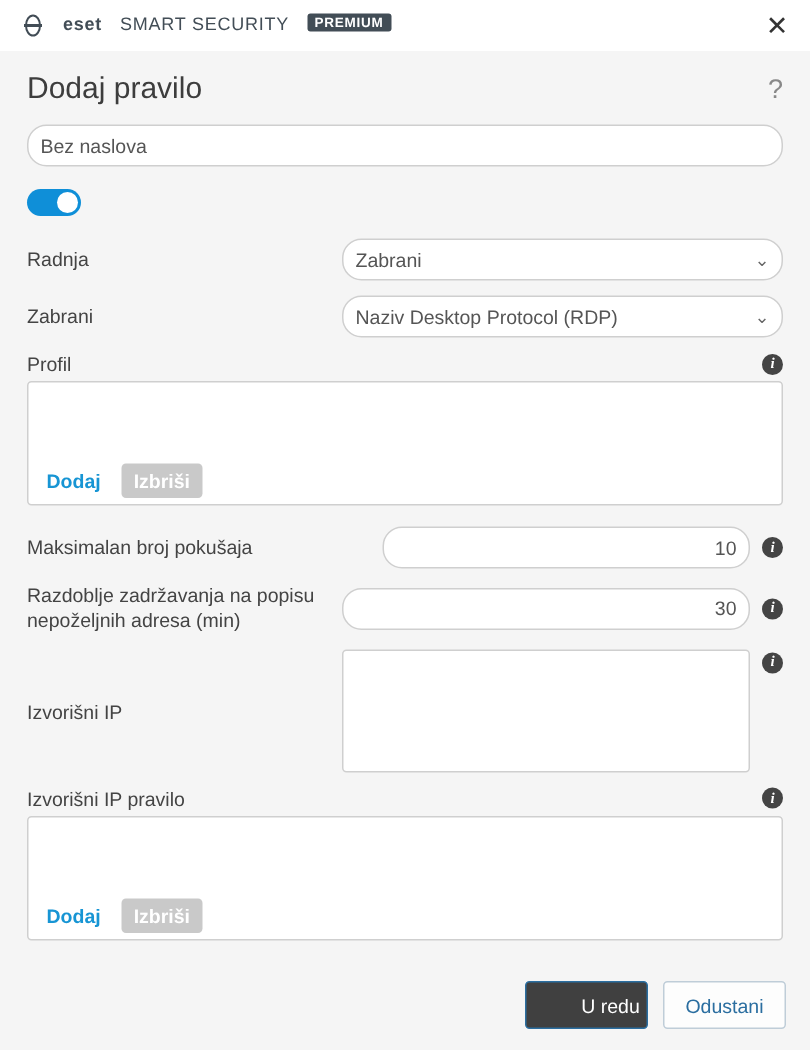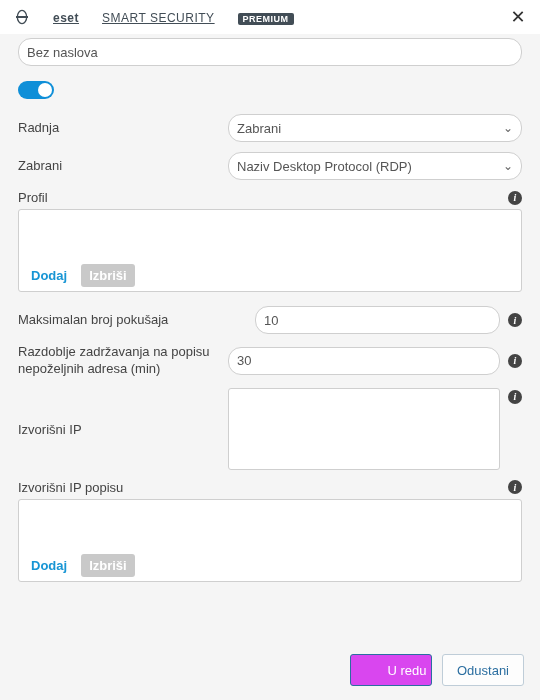--- a/index.html
+++ b/index.html
@@ -23,26 +23,25 @@
   .titlebar {
     height: 34px;
     background: #fff;
     display: flex;
     align-items: center;
     padding: 0 12px 0 14px;
     justify-content: space-between;
   }
   .brand {
     display: flex;
-    align-items: flex-end;
-    gap: 23px;
+    align-items: flex-start;
+    gap: 12px;
     color: #424D56;
     font-size: 12px;
     letter-spacing: 0.5px;
-    text-decoration: underline;
   }
   .brand .eset { font-weight: 700; color: #424D56; }
   .brand .smart { font-weight: 400; }
   .brand .premium {
     background: #424D56;
     color: #fff;
     font-size: 9px;
     padding: 1px 5px;
     border-radius: 2px;
     font-weight: 600;
@@ -101,20 +100,21 @@
     height: 28px;
     border: 1px solid #cfcfcf;
     border-radius: 13px;
     background: #fff;
     padding: 0 8px;
     font-size: 13px;
     color: #555;
     font-family: inherit;
   }
   .num-input {
+    text-align: right;
     padding-right: 10px;
   }
   .select {
     display: flex;
     align-items: center;
     justify-content: space-between;
     cursor: pointer;
   }
   .select .chev {
     color: #666;
@@ -217,21 +217,21 @@
   .btn {
     min-width: 82px;
     height: 32px;
     border-radius: 3px;
     font-size: 13px;
     cursor: pointer;
     border: 1px solid transparent;
     font-family: inherit;
   }
   .btn-primary {
-    background: #d946ef;
+    background: #404040;
     color: #fff;
     border-color: #2b6ea0;
     padding-left: 32px;
   }
   .btn-secondary {
     background: #fdfdfd;
     color: #2b6ea0;
     border: 1px solid #bfcdd8;
   }
   .spacer-sm { height: 4px; }
@@ -247,20 +247,24 @@
         <ellipse cx="12" cy="12" rx="7" ry="10" fill="none" stroke="#424D56" stroke-width="2"></ellipse>
         <rect x="3" y="10.5" width="18" height="3" fill="#424D56"></rect>
       </svg>
       <span class="eset">eset</span>
       <span class="smart">SMART SECURITY</span>
       <span class="premium">PREMIUM</span>
     </div>
     <div class="close-x">✕</div>
   </div>
 
+  <div class="header">
+    <h1>Dodaj pravilo</h1>
+    <div class="help">?</div>
+  </div>
 
   <div class="content">
 
     <div class="row">
       <div class="control">
         <input type="text" value="Bez naslova" style="">
       </div>
     </div>
 
     <div class="row">
@@ -321,21 +325,21 @@
 
     <div class="row" style="align-items:center; margin-top:6px;">
       <div class="label" style="padding-top:4px;">Izvorišni IP</div>
       <div class="control" style="align-items:flex-start;">
         <textarea class="box" style=""></textarea>
         <span class="info-icon" style="margin-top:2px;">i</span>
       </div>
     </div>
 
     <div class="section-label" style="margin-top:8px;">
-      <span>Izvorišni IP popisu</span>
+      <span>Izvorišni IP pravilo</span>
       <span class="info-icon">i</span>
     </div>
     <div class="listbox">
       <div class="listbox-body"></div>
       <div class="listbox-actions">
         <button class="btn-link">Dodaj</button>
         <button class="btn-link disabled">Izbriši</button>
       </div>
     </div>
 

